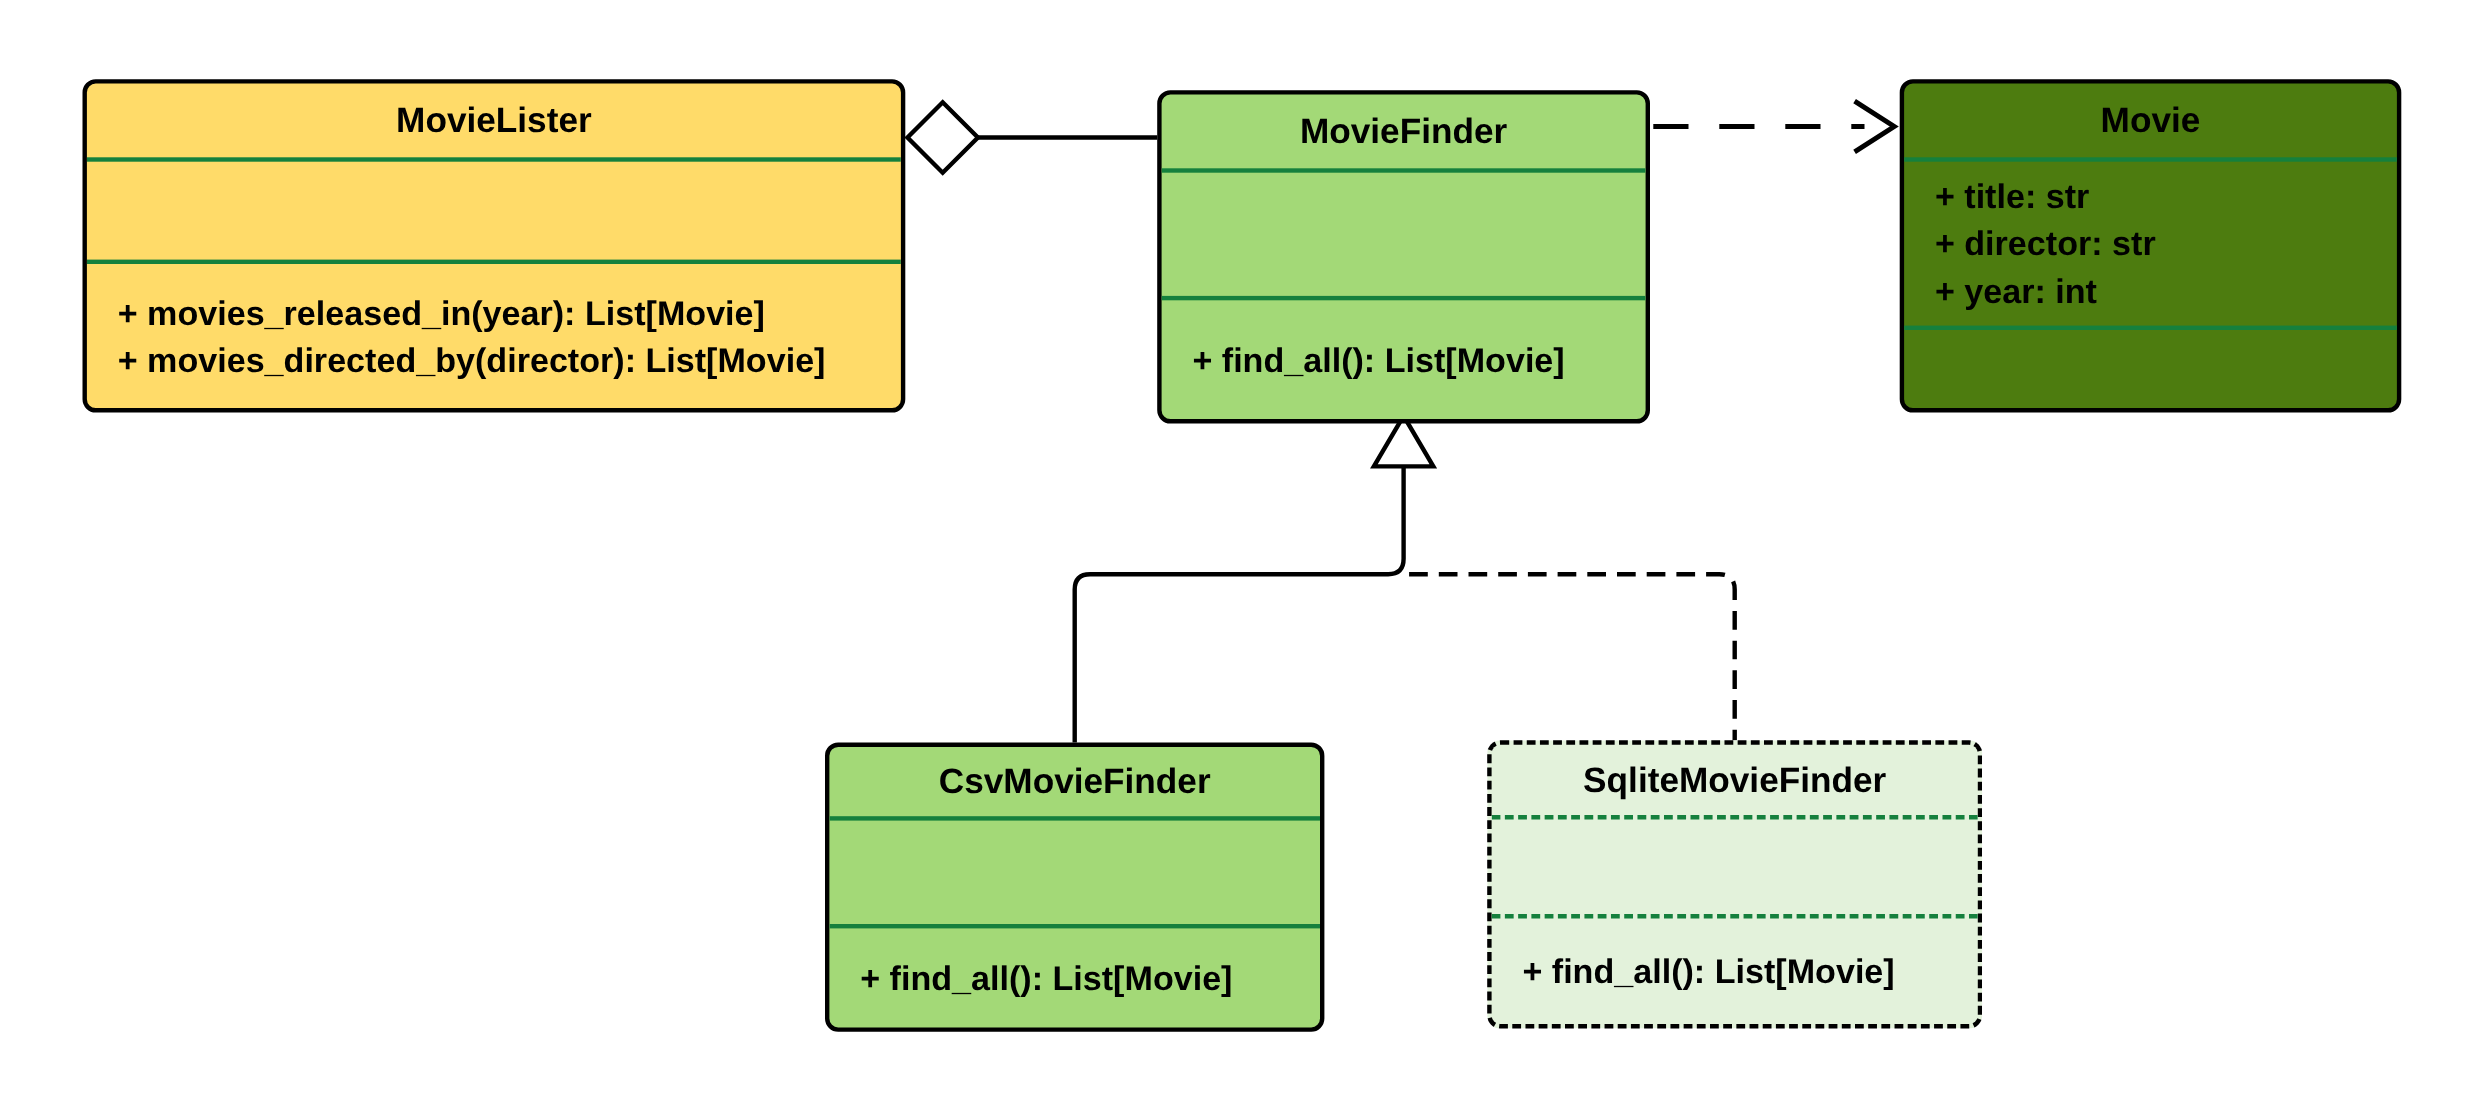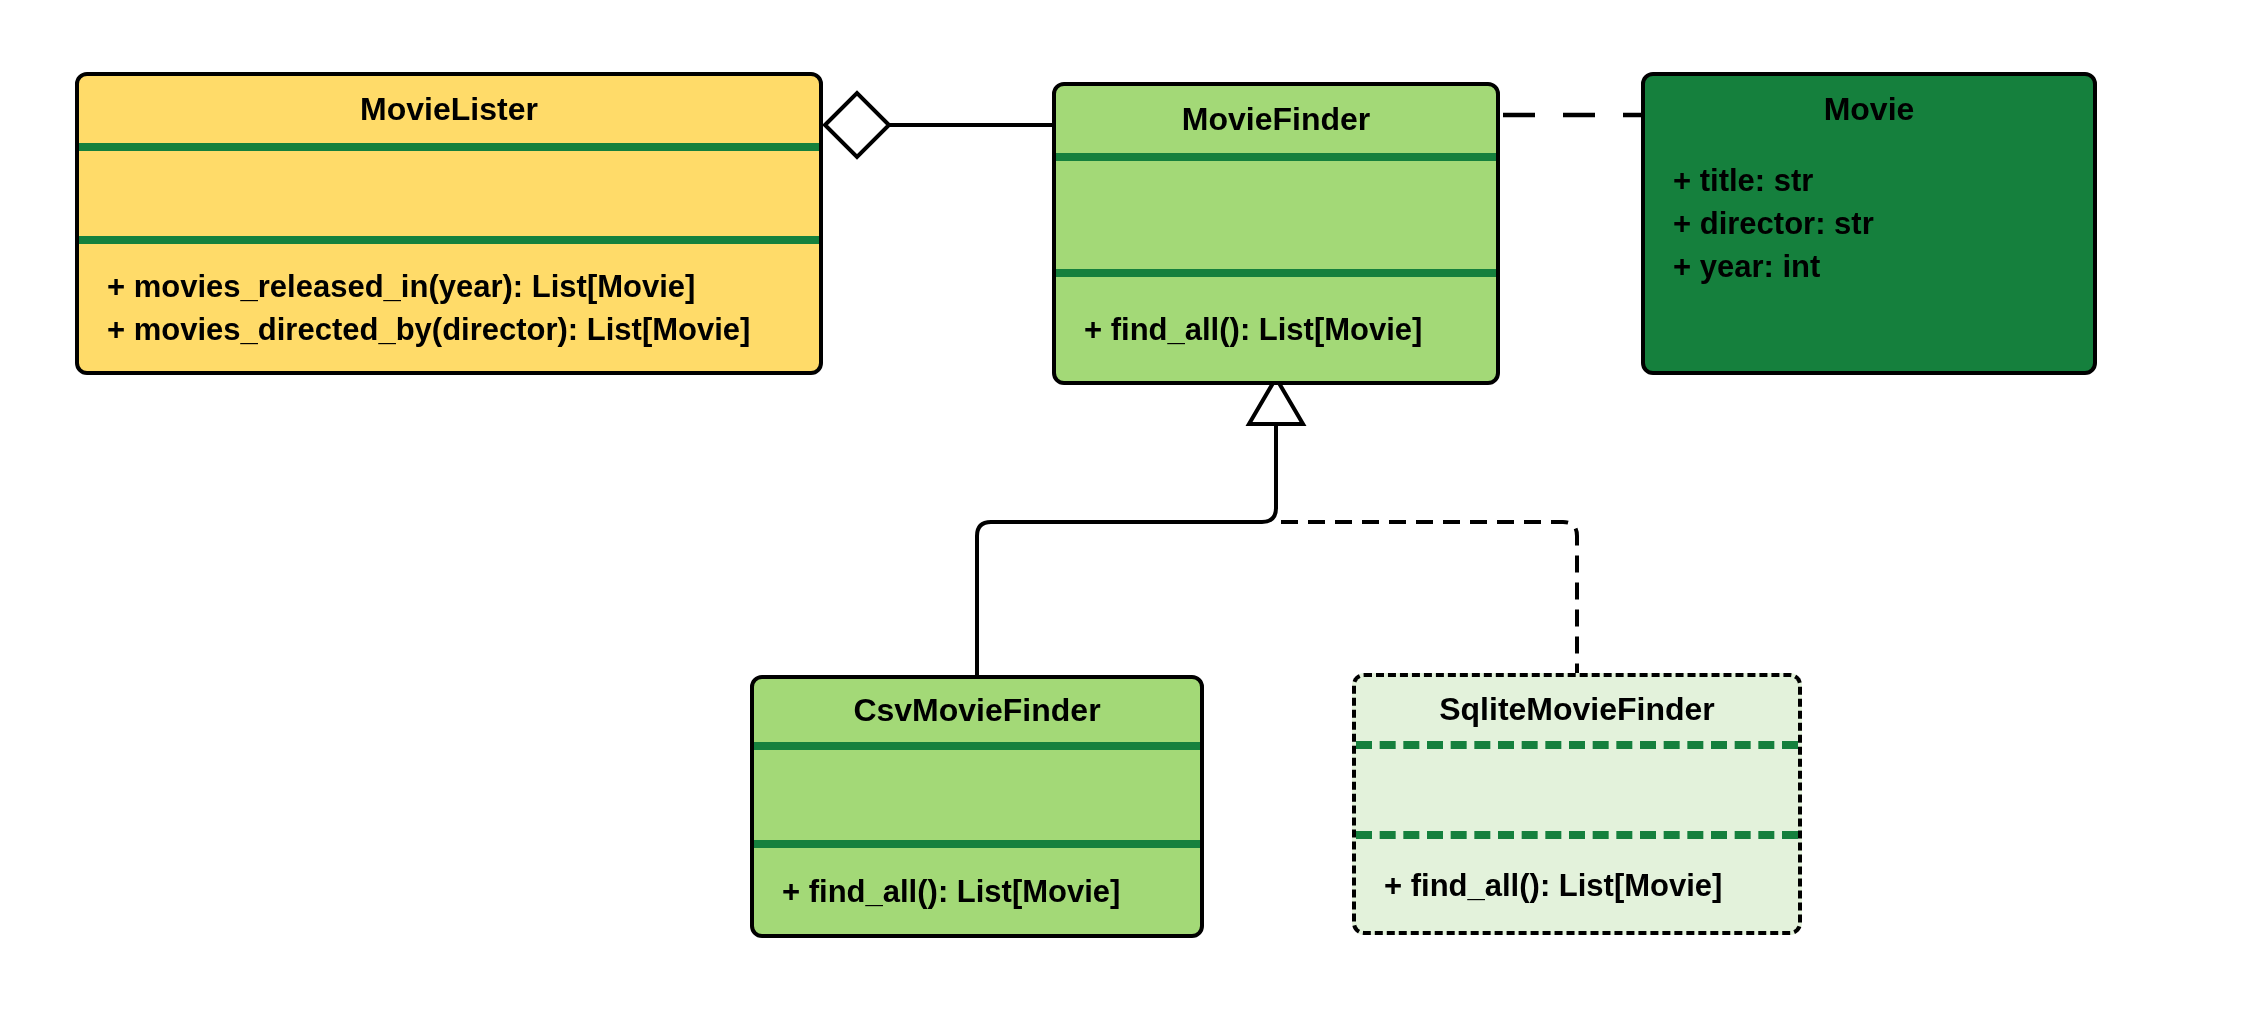--- a/index.html
+++ b/index.html
@@ -17,21 +17,21 @@
     position: absolute;
     border: 4px solid #000;
     border-radius: 12px;
     display: flex;
     flex-direction: column;
     overflow: hidden;
   }
   .uml-class.dashed { border-style: dashed; }
 
   .comp { flex: 0 0 auto; width: 100%; }
-  .comp.divided { border-top: 8px solid #15803d; padding-left: 28px; }
+  .comp.divided { border-top: 4px solid #15803d; padding-left: 28px; }
   .uml-class.dashed .comp.divided { border-top-style: dashed; }
 
   .title-comp {
     display: flex;
     align-items: center;
     justify-content: center;
     font-size: 32px;
     white-space: nowrap;
   }
   .members {
@@ -82,21 +82,21 @@
   <div class="uml-class" style="left: 1052px; top: 72px; width: 448px; height: 303px; background-color: rgb(163, 217, 119); margin-top: 10px;">
     <div class="comp title-comp" style="height:67px">
       <span>MovieFinder</span>
     </div>
     <div class="comp divided" style="height:116px"></div>
     <div class="comp divided members" style="height:112px">
       <div>+ find_all(): List[Movie]</div>
     </div>
   </div>
 
-  <div class="uml-class" style="left: 1641px; top: 72px; width: 456px; height: 303px; background-color: #15803d;">
+  <div class="uml-class" style="left: 1727px; top: 72px; width: 456px; height: 303px; background-color: #4d7c0f;">
     <div class="comp title-comp" style="height:67px">
       <span>Movie</span>
     </div>
     <div class="comp divided members" style="height:153px">
       <div>+ title: str</div>
       <div>+ director: str</div>
       <div>+ year: int</div>
     </div>
     <div class="comp divided" style="height:75px"></div>
   </div>

